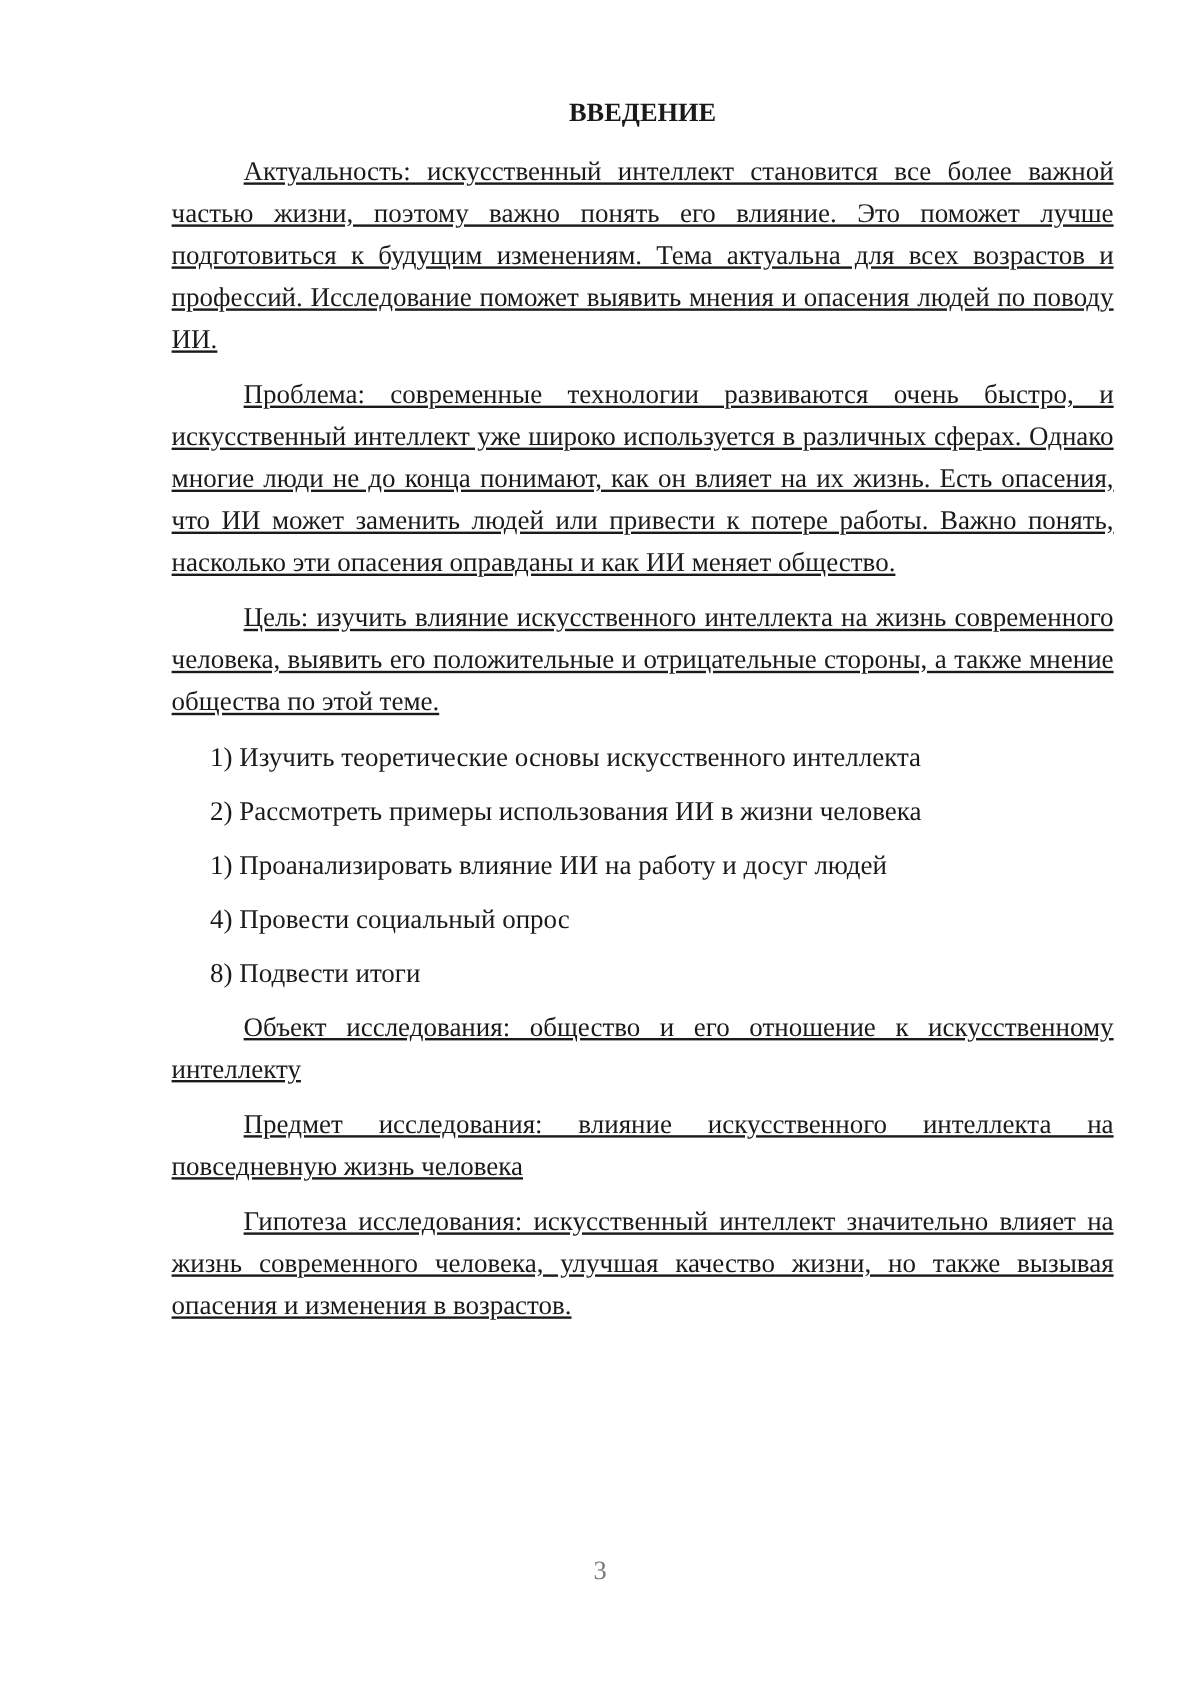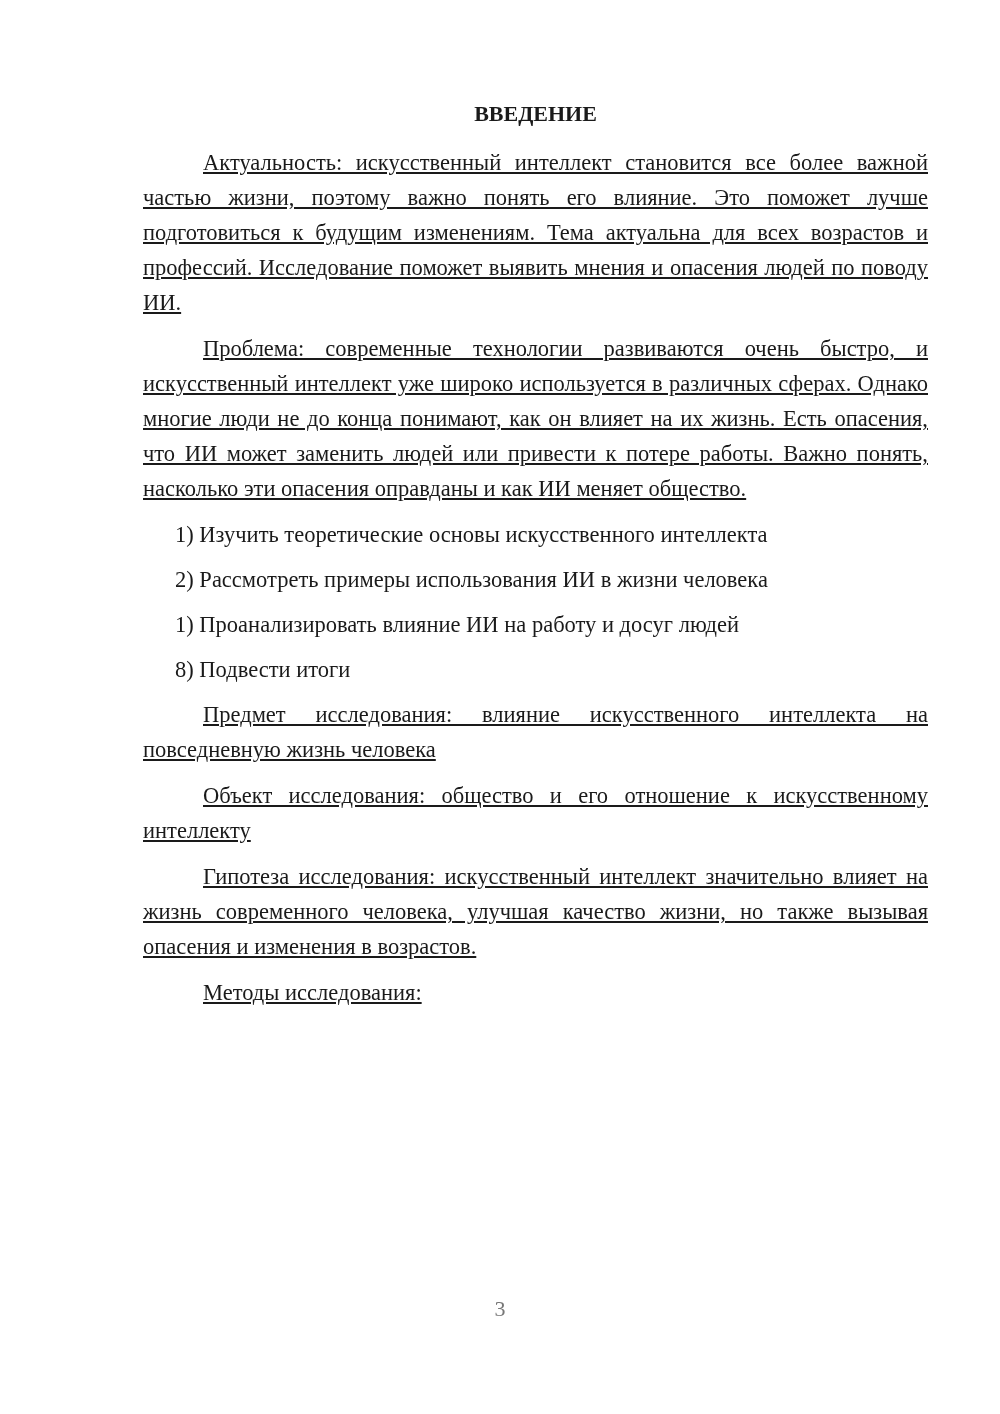--- a/index.html
+++ b/index.html
@@ -1,45 +1,46 @@
 <!DOCTYPE html>
 <html><head>
   <meta charset="utf-8">
   <style>
     html, body { margin: 0; padding: 0; background: #ffffff; }
     body { width: 1000px; height: 1414px; position: relative; overflow: hidden; }
     .page {
-      position: absolute; left: 143px; top: 96px; width: 785px;
+      position: absolute; left: 143px; top: 76px; width: 785px;
       font-family: "Liberation Serif", serif; font-size: 22.5px; color: #1a1a1a;
       line-height: 35px;
     }
     .title { text-align: center; font-weight: bold; font-size: 22px; margin: 0 0 14px 0; height: 35px; }
     .para { text-align: justify; text-indent: 60px; margin: 0 0 11px 0; text-decoration: underline; }
     .list-item { padding-left: 32px; margin: 0 0 10px 0; }
     .page-number {
       position: absolute; left: 0; width: 1000px; top: 1296px; text-align: center;
       font-family: "Liberation Serif", serif; font-size: 22px; color: #777777;
     }
   </style>
 </head>
 <body>
 
 <div class="page">
   <div class="title">ВВЕДЕНИЕ</div>
 
   <p class="para">Актуальность: искусственный интеллект становится все более важной частью жизни, поэтому важно понять его влияние. Это поможет лучше подготовиться к будущим изменениям. Тема актуальна для всех возрастов и профессий. Исследование поможет выявить мнения и опасения людей по поводу ИИ.</p>
   <p class="para">Проблема: современные технологии развиваются очень быстро, и искусственный интеллект уже широко используется в различных сферах. Однако многие люди не до конца понимают, как он влияет на их жизнь. Есть опасения, что ИИ может заменить людей или привести к потере работы. Важно понять, насколько эти опасения оправданы и как ИИ меняет общество.</p>
+  <p class="para">Цель: изучить влияние искусственного интеллекта на жизнь современного человека, выявить его положительные и отрицательные стороны, а также мнение общества по этой теме.</p>
 
   <div>
     <div class="list-item">1) Изучить теоретические основы искусственного интеллекта</div>
     <div class="list-item">2) Рассмотреть примеры использования ИИ в жизни человека</div>
     <div class="list-item">1) Проанализировать влияние ИИ на работу и досуг людей</div>
+    <div class="list-item">4) Провести социальный опрос</div>
     <div class="list-item">8) Подвести итоги</div>
   </div>
 
+  <p class="para">Объект исследования: общество и его отношение к искусственному интеллекту</p>
   <p class="para">Предмет исследования: влияние искусственного интеллекта на повседневную жизнь человека</p>
-  <p class="para">Объект исследования: общество и его отношение к искусственному интеллекту</p>
   <p class="para">Гипотеза исследования: искусственный интеллект значительно влияет на жизнь современного человека, улучшая качество жизни, но также вызывая опасения и изменения в возрастов.</p>
 
-  <p class="para">Методы исследования:</p>
 </div>
 
 <div class="page-number">3</div>
 
 </body></html>

